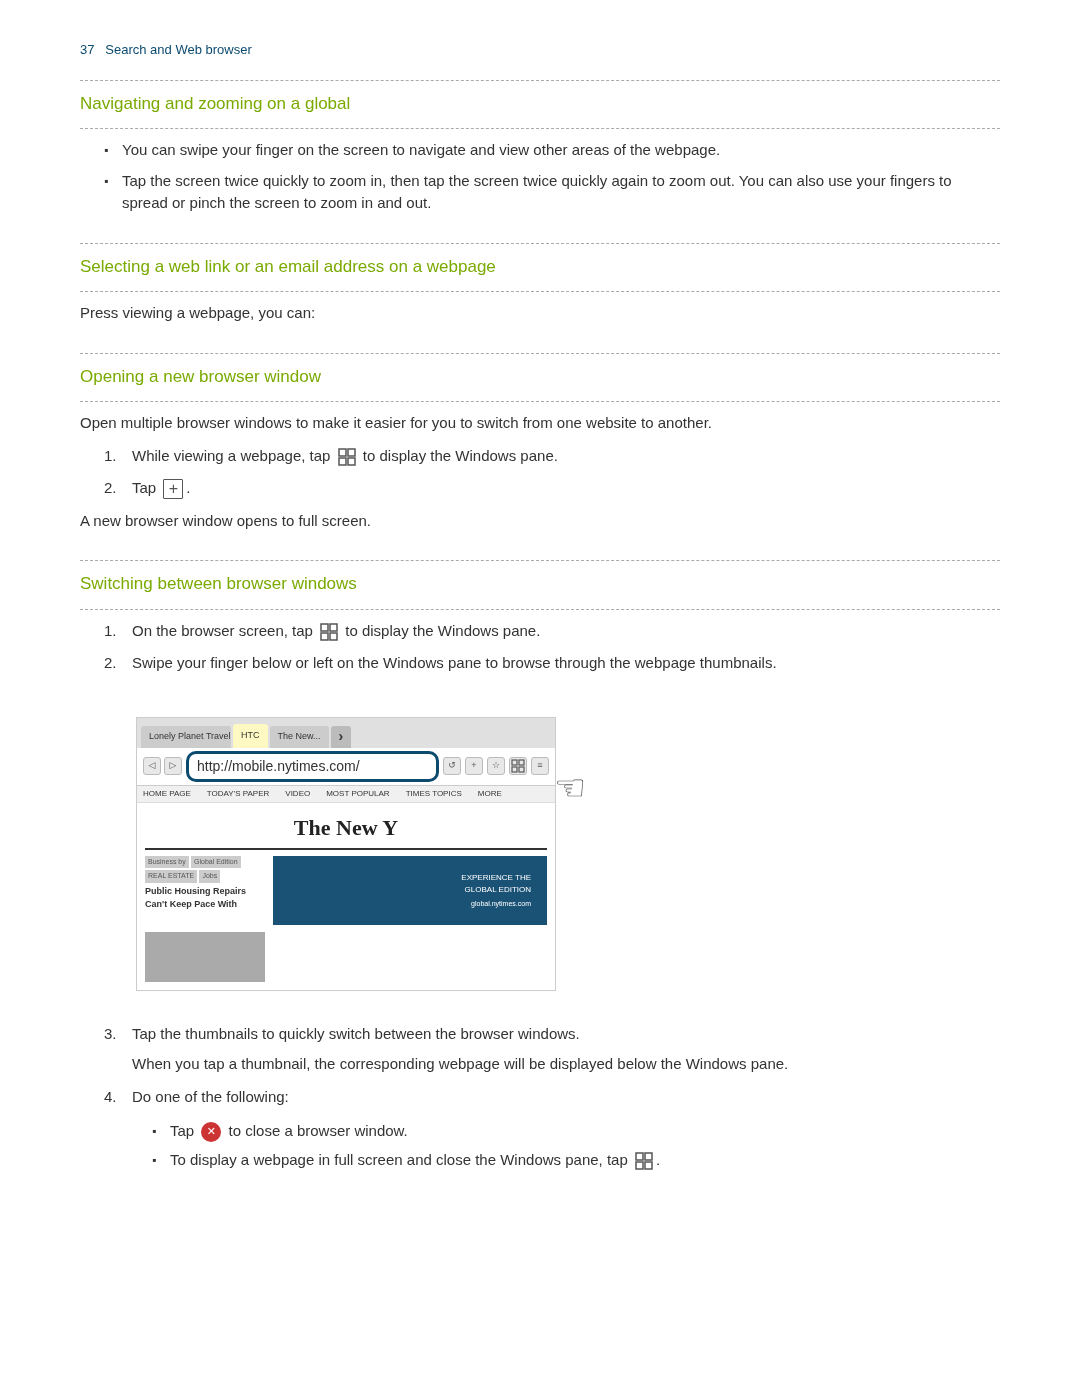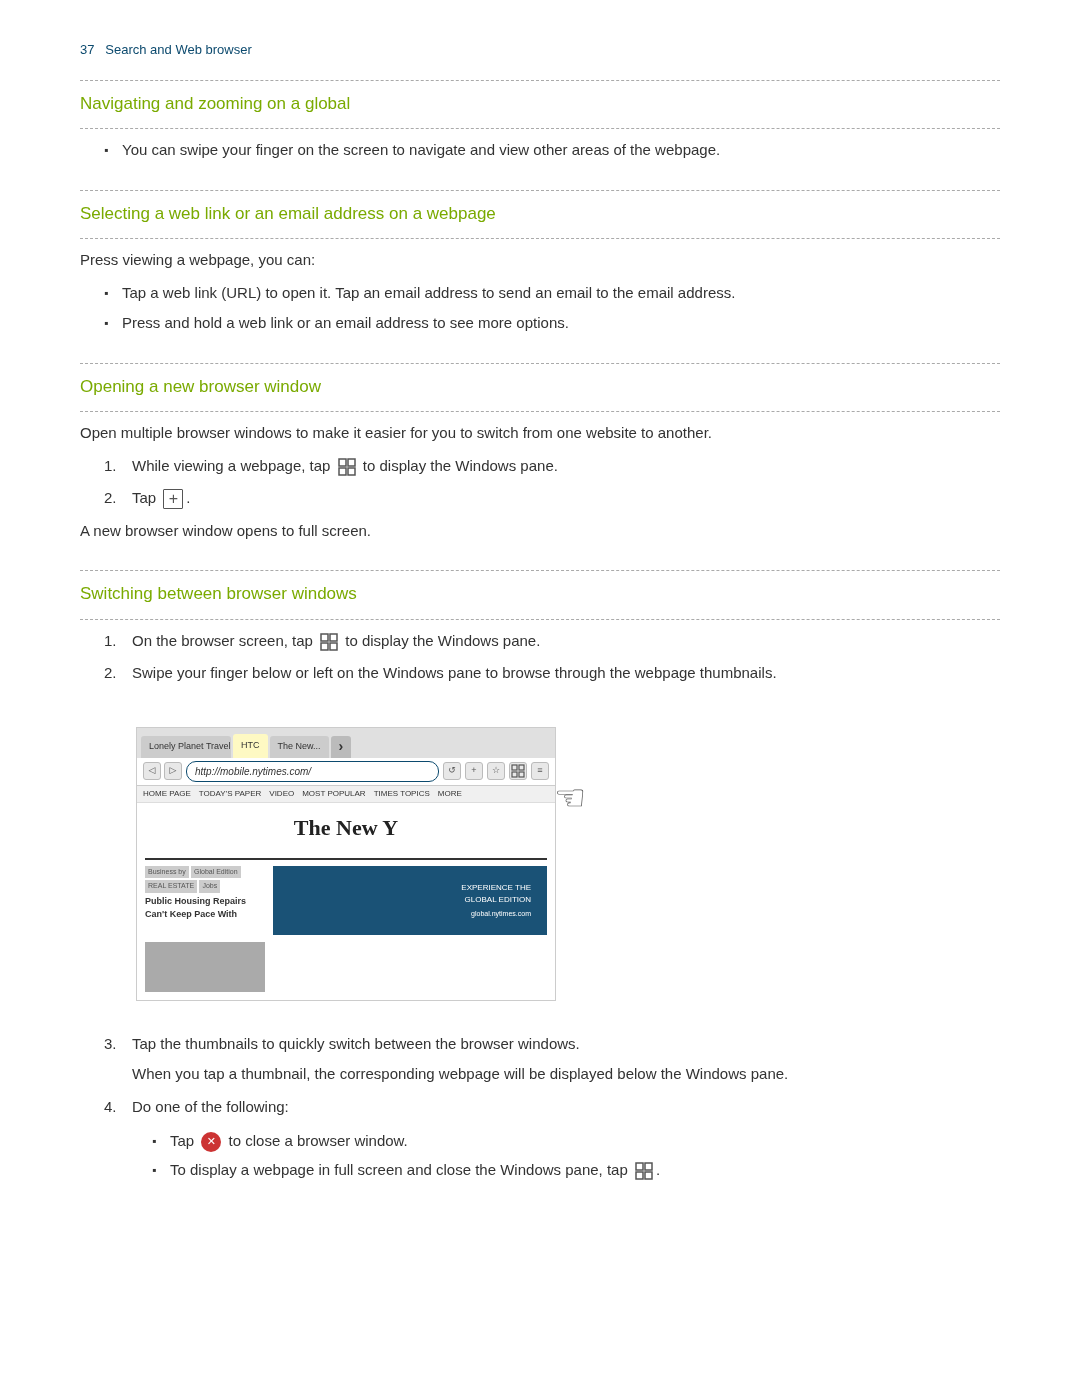--- a/index.html
+++ b/index.html
@@ -214,26 +214,25 @@
       display: flex;
       background: #ffffff;
       padding: 3px 6px;
       align-items: center;
       border-bottom: 1px solid #cccccc;
       gap: 4px;
     }
 
     .browser-address-input {
       flex: 1;
-      border: 1px solid #0c4a6e;
+      border: 3px solid #0c4a6e;
       border-radius: 10px;
       padding: 2px 8px;
-      font-size: 10px;
+      font-size: 14px;
       color: #333;
-      font-style: italic;
     }
 
     .browser-nav-buttons {
       display: flex;
       gap: 3px;
     }
 
     .browser-nav-btn {
       width: 18px;
       height: 18px;
@@ -246,37 +245,37 @@
       justify-content: center;
       color: #555;
     }
 
     .browser-menu-bar {
       background: #f0f0f0;
       padding: 2px 6px;
       font-size: 8px;
       color: #333;
       display: flex;
-      gap: 8px;
+      gap: 16px;
       border-bottom: 1px solid #ddd;
     }
 
     .browser-content {
       background: #ffffff;
       padding: 8px;
     }
 
     .browser-content-header {
       text-align: center;
       font-size: 22px;
       font-weight: bold;
       color: #222;
       font-family: serif;
       border-bottom: 2px solid #333;
-      padding-bottom: 14px;
+      padding-bottom: 4px;
       margin-bottom: 6px;
     }
 
     .browser-articles {
       display: flex;
       gap: 8px;
     }
 
     .browser-article-left {
       width: 120px;
@@ -335,36 +334,31 @@
   </div>
 
   <div class="section">
     <hr class="section-divider">
     <h2 class="section-title">Navigating and zooming on a global</h2>
     <hr class="section-divider">
     <ul class="bullet-list">
       <li>
         <span>You can swipe your finger on the screen to navigate and view other areas of the webpage.</span>
       </li>
+      <li>
+        <span>Tap the screen twice quickly to zoom in, then tap the screen twice quickly again to zoom out. You can also use your fingers to spread or pinch the screen to zoom in and out.</span>
+      </li>
     </ul>
   </div>
 
   <div class="section">
     <hr class="section-divider">
     <h2 class="section-title">Selecting a web link or an email address on a webpage</h2>
     <hr class="section-divider">
     <p class="paragraph">Press viewing a webpage, you can:</p>
-    <ul class="bullet-list">
-      <li>
-        <span>Tap a web link (URL) to open it. Tap an email address to send an email to the email address.</span>
-      </li>
-      <li>
-        <span>Press and hold a web link or an email address to see more options.</span>
-      </li>
-    </ul>
   </div>
 
   <div class="section">
     <hr class="section-divider">
     <h2 class="section-title">Opening a new browser window</h2>
     <hr class="section-divider">
     <p class="paragraph">Open multiple browser windows to make it easier for you to switch from one website to another.</p>
     <ol class="ordered-list">
       <li>
         <span class="num">1.</span>

